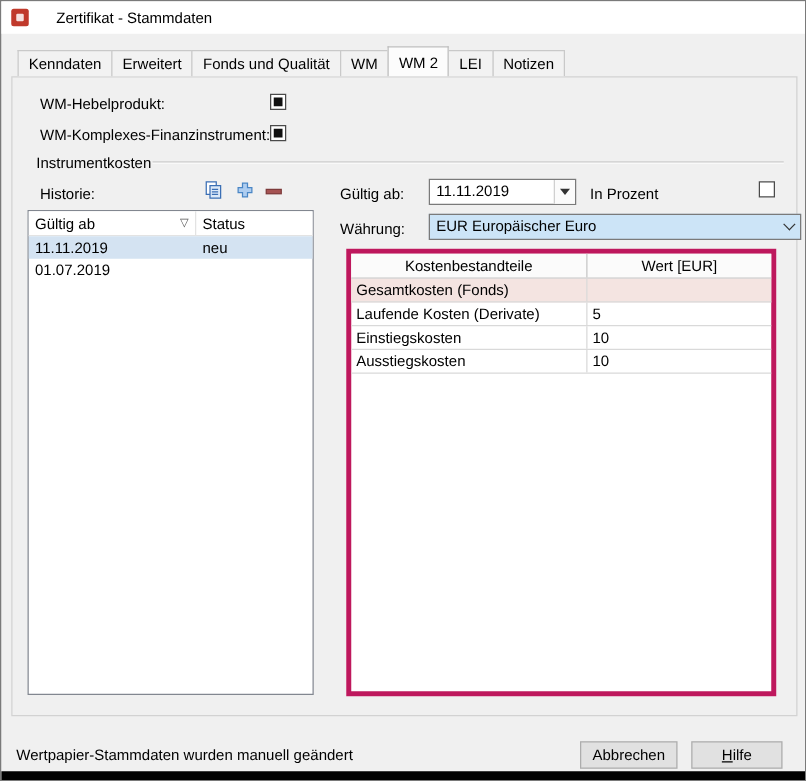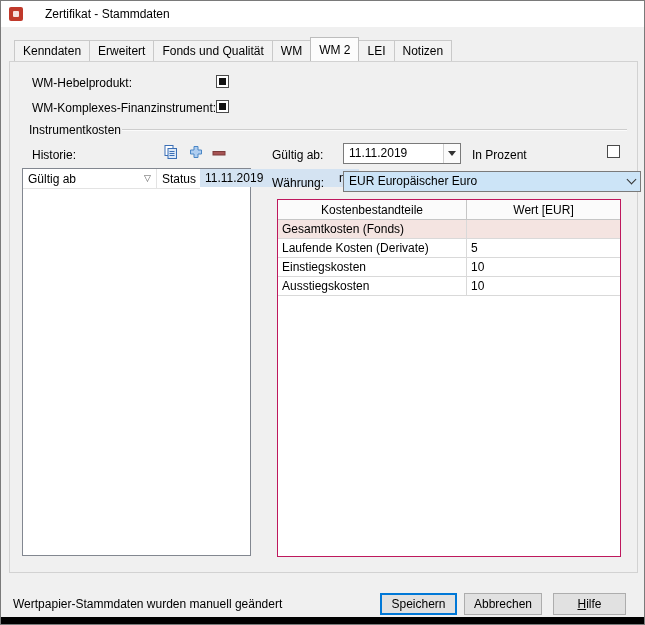--- a/index.html
+++ b/index.html
@@ -68,21 +68,21 @@
     box-shadow:0 1px 0 #fbfbfb;
   }
 
   
   .tool-btn { position:absolute; width:18px; height:18px; display:flex; align-items:center; justify-content:center; }
 
   
   .listbox {
     position:absolute; left:12px; top:106px; width:229px; height:388px;
     background:#fff; border:1px solid #828790;
-    display:flex; flex-direction:row;
+    display:flex; flex-direction:column;
   }
   .list-header { display:flex; height:20px; border-bottom:1px solid #e3e3e3; background:#fff; flex:0 0 auto; }
   .list-header .hcell { padding:3px 4px 0 5px; position:relative; }
   .list-header .hcell.c1 { width:134px; border-right:1px solid #e3e3e3; }
   .list-header .hcell.c2 { flex:1; }
   .sort-glyph { position:absolute; right:5px; top:4px; font-size:9px; color:#555; }
   .list-row { display:flex; height:18px; line-height:18px; }
   .list-row.selected { background: var(--selection_blue, #d4e3f2); }
   .list-row .cell.c1 { width:134px; padding-left:5px; }
   .list-row .cell.c2 { flex:1; padding-left:5px; }
@@ -104,21 +104,21 @@
   .combo.highlight { background: var(--combo_highlight, #cce4f7); }
   .combo.highlight .dd { background:transparent; border-left:none; }
   .chev {
     width:7px; height:7px; border-right:1.6px solid #333; border-bottom:1.6px solid #333;
     transform:rotate(45deg); margin-top:-4px;
   }
 
   
   .grid {
     position:absolute; left:267px; top:137px; width:344px; height:358px;
-    background:#fff; border:1px solid #be185d;
+    background:#fff; border:4px solid #be185d;
     display:flex; flex-direction:column;
   }
   .grid-header { display:flex; height:20px; border-bottom:1px solid #c6c6c6; background:#fbfbfb; flex:0 0 auto; }
   .grid-header .hcell { text-align:center; padding-top:3px; }
   .grid-header .hcell.g1 { width:189px; border-right:1px solid #c6c6c6; }
   .grid-header .hcell.g2 { flex:1; }
   .grid-row { display:flex; height:19px; line-height:18px; border-bottom:1px solid #d9d9d9; }
   .grid-row .gcell { padding-left:4px; overflow:hidden; white-space:nowrap; }
   .grid-row .gcell.g1 { width:189px; border-right:1px solid #d9d9d9; }
   .grid-row .gcell.g2 { flex:1; }
@@ -252,21 +252,20 @@
       </div>
       <div class="grid-row">
         <span class="gcell g1">Ausstiegskosten</span>
         <span class="gcell g2">10</span>
       </div>
     </div>
   </div>
 
   <span class="status-text">Wertpapier-Stammdaten wurden manuell geändert</span>
 
-  <button class="btn default" style="left:379px; width:77px;">Speichern</button>
   <button class="btn" style="left:463px; width:78px;">Abbrechen</button>
   <button class="btn" style="left:552px; width:73px;">
       <span class="mn">H</span>
       <span>ilfe</span>
     </button>
 
   <div class="bottom-strip"></div>
 </div>
 
 </body></html>

